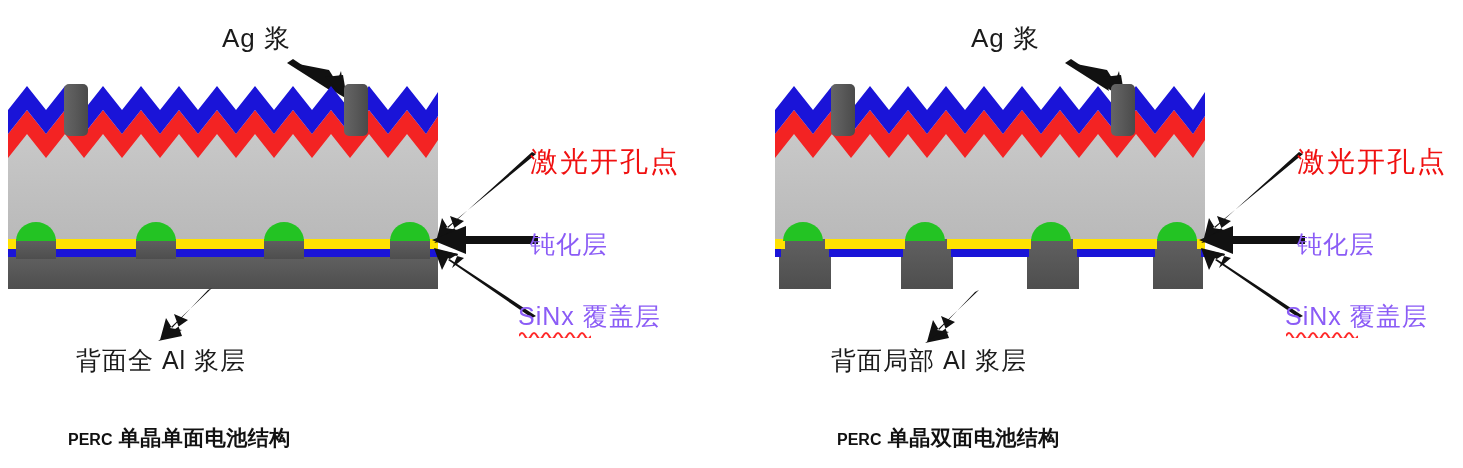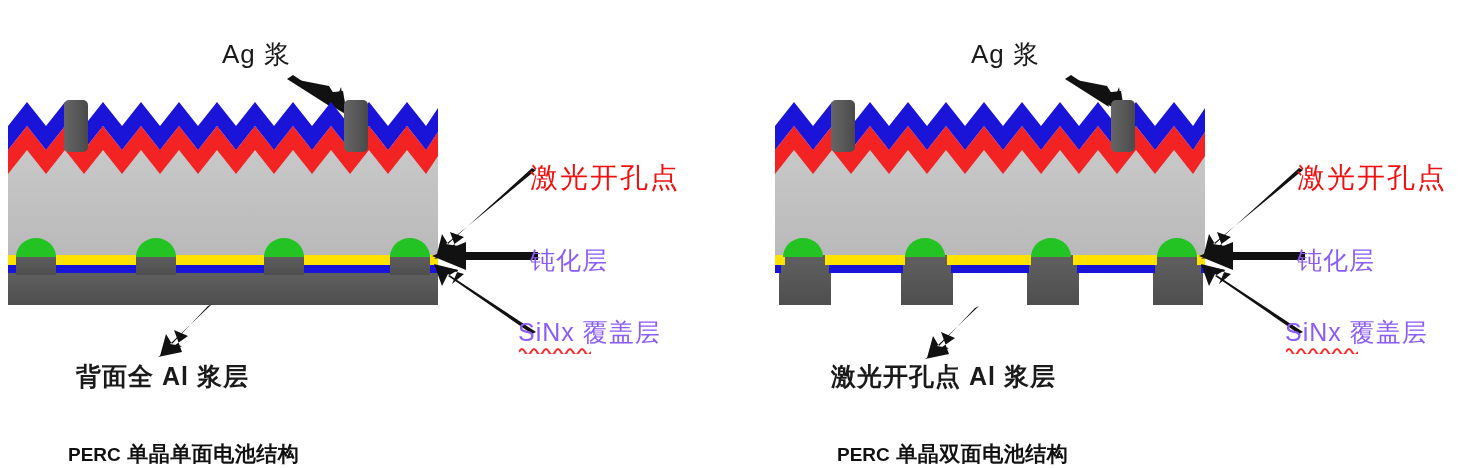--- a/index.html
+++ b/index.html
@@ -4,36 +4,36 @@
 <style>
   html,body{margin:0;padding:0;}
   body{
     width:1463px;height:468px;
     background:#ffffff;
     font-family:"Liberation Sans","DejaVu Sans",sans-serif;
     overflow:hidden;
     position:relative;
   }
   .stage{position:absolute;inset:0;}
-  .panel{position:absolute;top:16px;width:731px;height:348px;}
+  .panel{position:absolute;top:0;width:731px;height:348px;}
   .panel-left{left:0;}
   .panel-right{left:723px;}
 
   
   .cell{position:absolute;}
 
   .caption{
     position:absolute;
     font-weight:bold;
     font-size:21px;
     color:#111;
     letter-spacing:.5px;
     white-space:nowrap;
   }
-  .cap-latin{font-size:19px;letter-spacing:0px;}
+  .cap-latin{font-size:16px;letter-spacing:0px;}
 
   .lbl{
     position:absolute;
     white-space:nowrap;
     color:#8b5cf6;
     font-size:25px;
     letter-spacing:1px;
   }
   .lbl-red{color:#f01010;font-size:28px;font-weight:500;letter-spacing:2px;}
   .squig{
@@ -50,21 +50,20 @@
     color:#1a1a1a;
     white-space:nowrap;
     letter-spacing:1px;
   }
   .bot-lbl{
     position:absolute;
     font-size:25px;
     color:#1a1a1a;
     white-space:nowrap;
     letter-spacing:1px;
-    font-weight:bold;
   }
   svg.arrow{position:absolute;overflow:visible;}
 </style>
 </head>
 <body>
 
 <div class="stage">
 
   <div class="panel panel-left">
 
@@ -289,20 +288,20 @@
       <svg width="72" height="8" viewBox="0 0 72 8" preserveAspectRatio="none">
         <path d="M0,6 Q3,0 6,6 T12,6 T18,6 T24,6 T30,6 T36,6 T42,6 T48,6 T54,6 T60,6 T66,6 T72,6" fill="none" stroke="#ff2a2a" stroke-width="2"></path>
       </svg>
     </div>
 
     <svg class="arrow" style="left:196px;top:290px;" width="70" height="56" viewBox="0 0 70 56">
       <path d="M60,0 L18,40 L30,42 L8,52 L14,30 L20,40 L56,2 Z" fill="#111"></path>
       <path d="M6,53 L36,32 L22,26 L30,48 Z" fill="#111"></path>
     </svg>
 
-    <div class="bot-lbl" style="left:108px;top:344px;">激光开孔点 Al 浆层</div>
+    <div class="bot-lbl" style="left:108px;top:344px;">背面局部 Al 浆层</div>
 
     <div class="caption" style="left:114px;top:424px;">
       <span class="cap-latin">PERC</span><span>&nbsp;</span><span>单晶双面电池结构</span>
     </div>
   </div>
 
 </div>
 
 </body></html>

